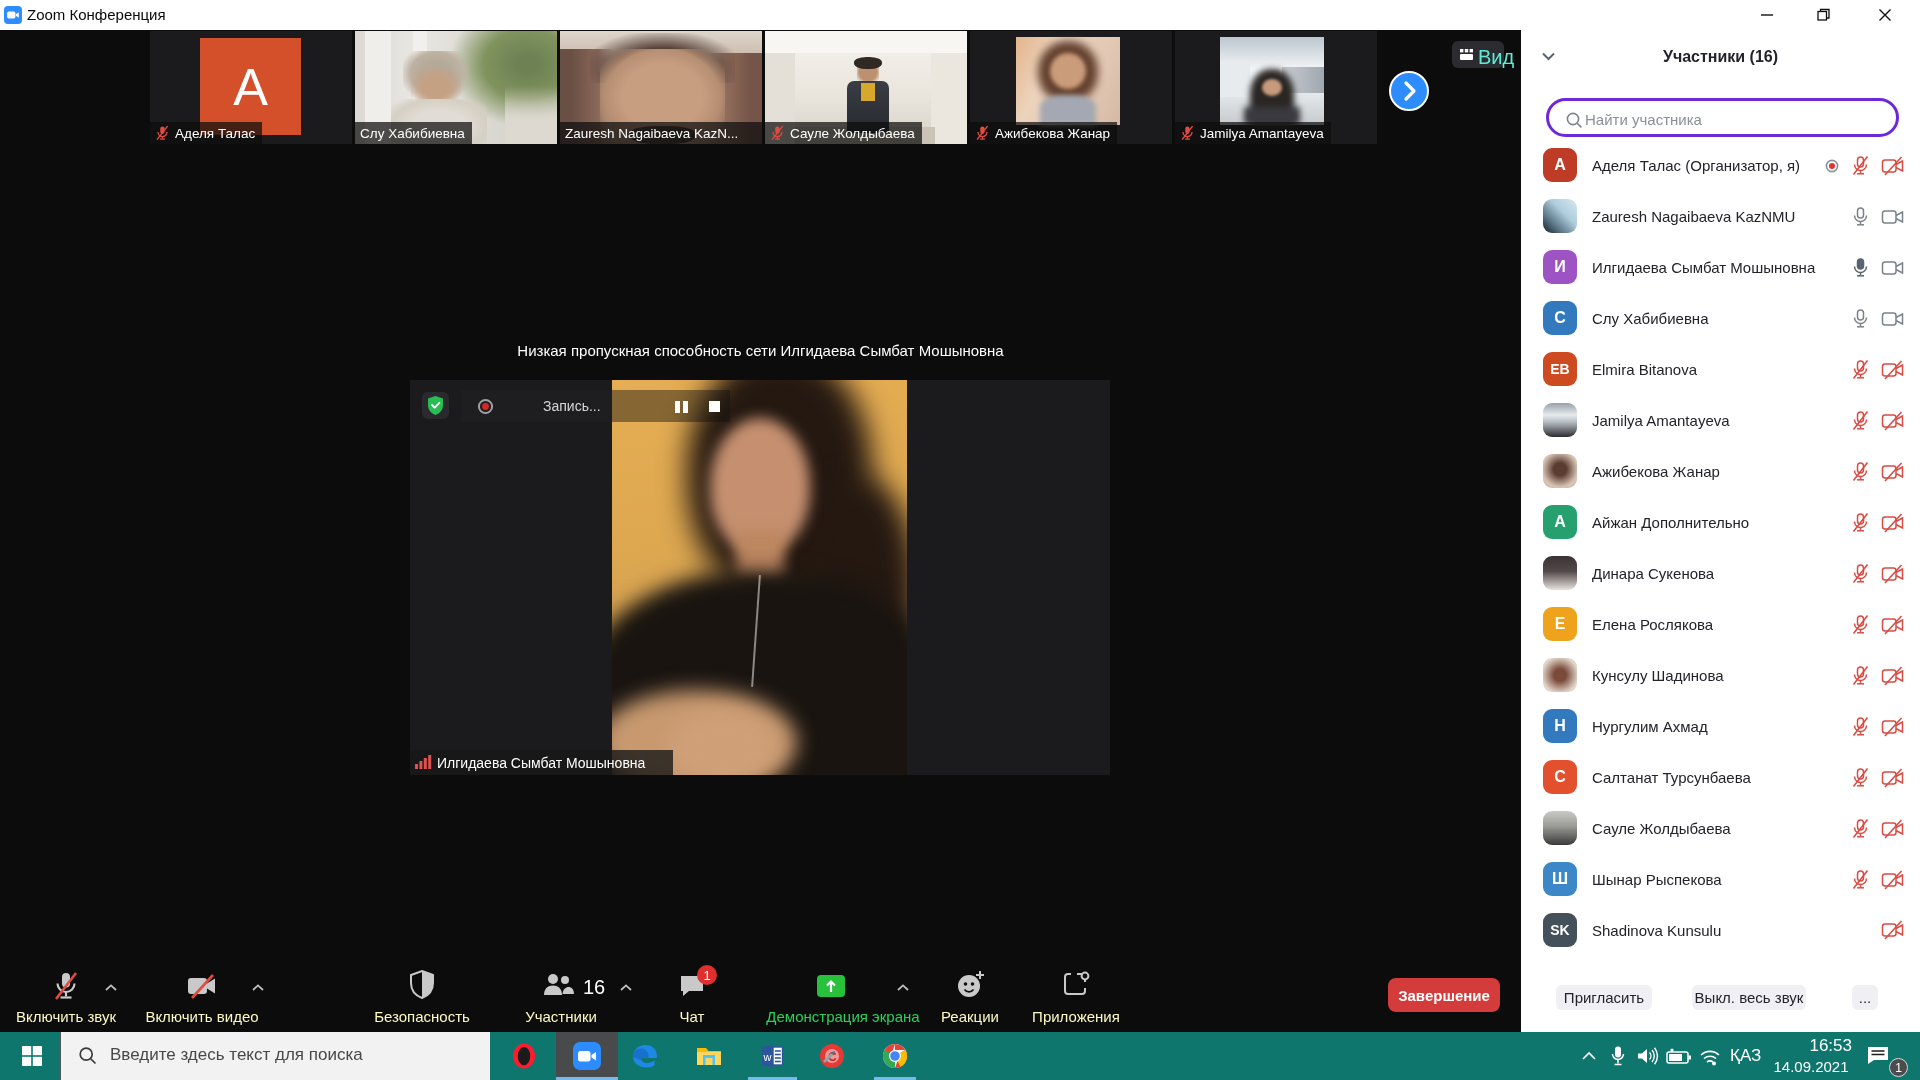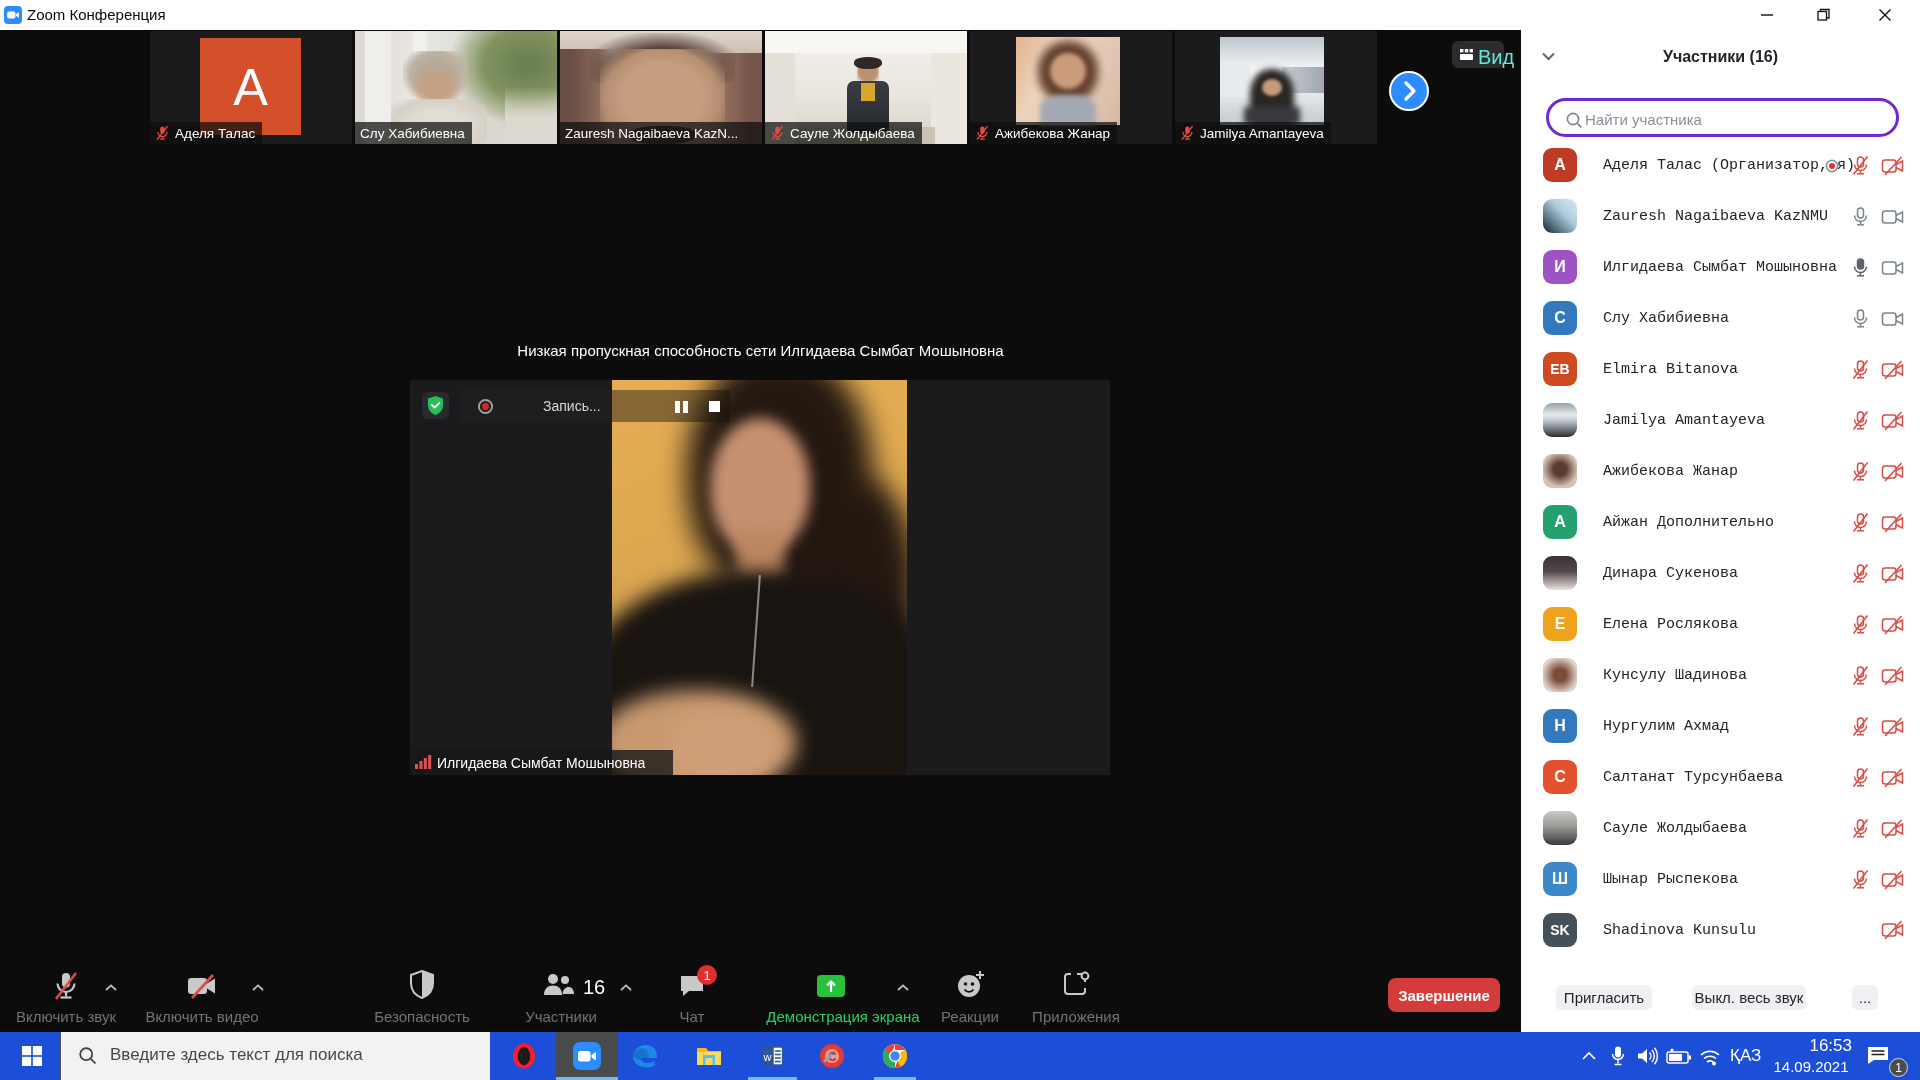--- a/index.html
+++ b/index.html
@@ -13,35 +13,35 @@
 
 
 #main { position:absolute; left:0; top:30px; width:1521px; height:1002px; background:#0c0c0d; }
 .tile { position:absolute; top:1px; height:113px; width:202px; background:#1b1b1d; overflow:hidden; }
 .tlabel { position:absolute; left:0; bottom:0; height:22px; background:rgba(12,12,12,0.72); color:#fff; font-size:13.5px; display:flex; align-items:center; padding:0 7px 0 5px; white-space:nowrap; }
 .tlabel svg { margin-right:5px; }
 
 
 #toolbar { position:absolute; left:0; top:935px; width:1521px; height:67px; background:#0c0c0d; }
 .tbitem { position:absolute; top:0; height:67px; color:#e8e8e8; }
-.tblabel { position:absolute; top:43px; width:100%; text-align:center; font-size:15px; color:#737373; white-space:nowrap; }
+.tblabel { position:absolute; top:43px; width:100%; text-align:center; font-size:15px; color:#fef9c3; white-space:nowrap; }
 
 
 #panel { position:absolute; left:1521px; top:30px; width:399px; height:1002px; background:#ffffff; }
 #panel .hdr { position:absolute; top:18px; left:0; width:100%; text-align:center; font-size:16px; font-weight:bold; color:#23232b; }
 #srch { position:absolute; left:25px; top:68px; width:353px; height:39px; border:3px solid #6d28d9; border-radius:20px; }
 #srch span { position:absolute; left:36px; top:10px; font-size:15px; color:#8a8f98; }
 .prow { position:absolute; left:0; width:399px; height:51px; }
 .pav { position:absolute; left:22px; top:8px; width:34px; height:34px; border-radius:9px; color:#fff; font-size:16px; font-weight:bold; display:flex; align-items:center; justify-content:center; }
-.pname { position:absolute; left:82px; top:17px; font-size:15px; color:#23232b; white-space:nowrap;font-family:Liberation Mono, monospace; }
+.pname { position:absolute; left:71px; top:17px; font-size:15px; color:#23232b; white-space:nowrap; }
 .pic { position:absolute; top:15px; }
 .fbtn { position:absolute; top:955px; height:25px; background:#f0f0f4; border-radius:6px; font-size:15px; color:#23232b; display:flex; align-items:center; justify-content:center; }
 
 
-#taskbar { position:absolute; left:0; top:1032px; width:1920px; height:48px; background:#1d4ed8; }
+#taskbar { position:absolute; left:0; top:1032px; width:1920px; height:48px; background:#0f766e; }
 #tsearch { position:absolute; left:60px; top:0; width:430px; height:48px; background:#f2f2f2; border-left:1px solid #555; }
 #tsearch span { position:absolute; left:49px; top:13px; font-size:17px; color:#484848; }
 .tbicon { position:absolute; top:10px; width:28px; height:28px; }
 .underline { position:absolute; top:45px; height:3px; background:#76b9ed; }
 .tray { position:absolute; color:#fff; }
 </style>
 </head>
 <body>
 <div id="page">
 

